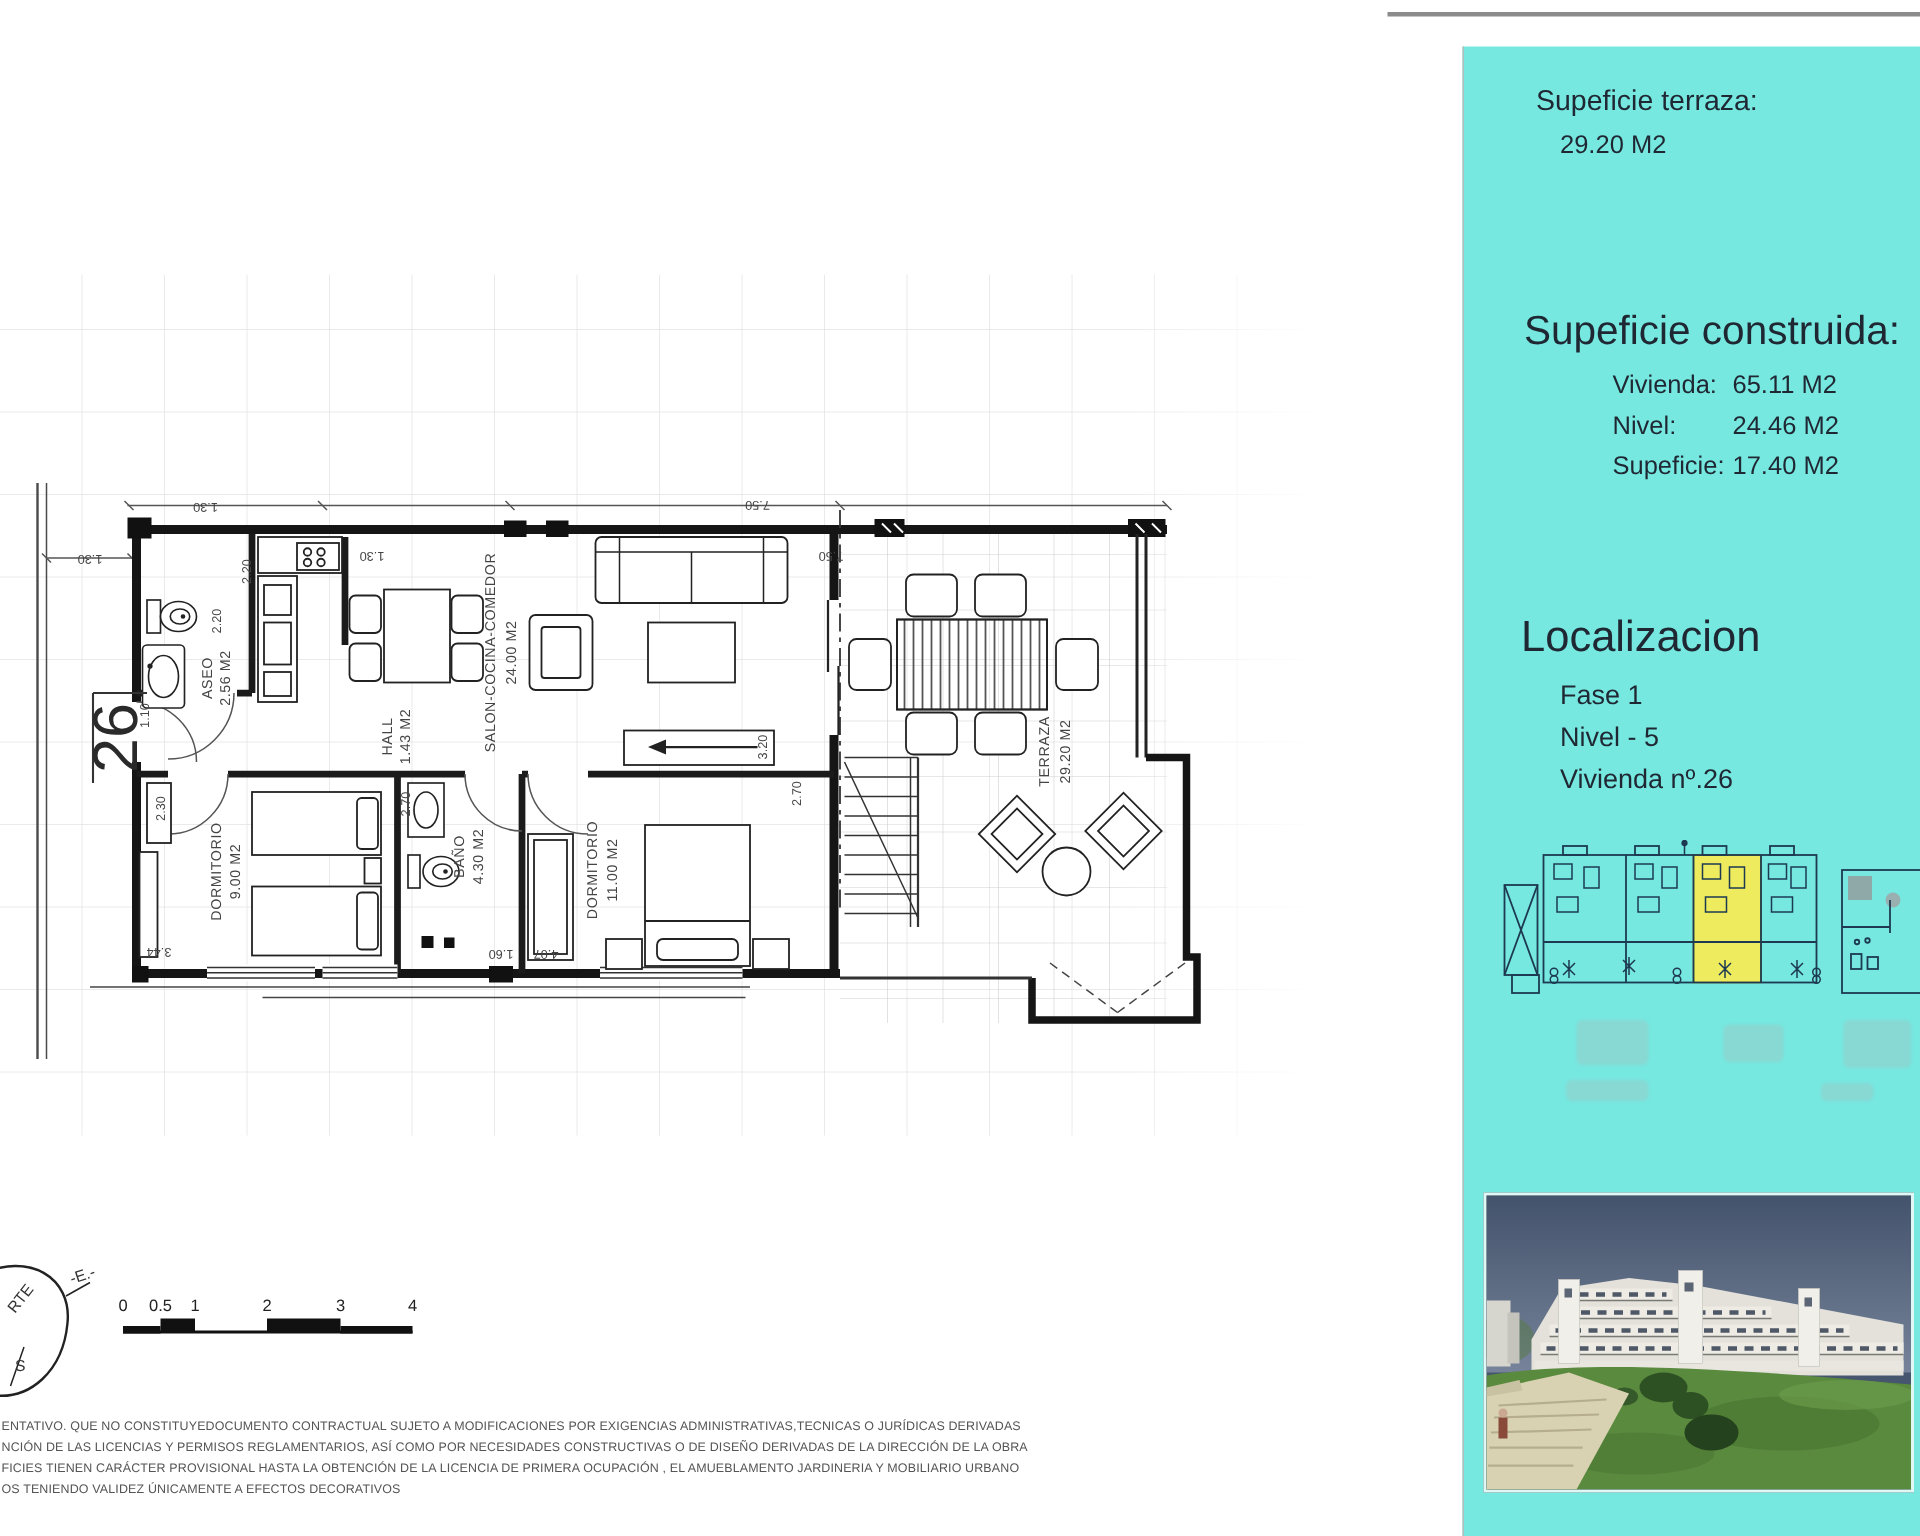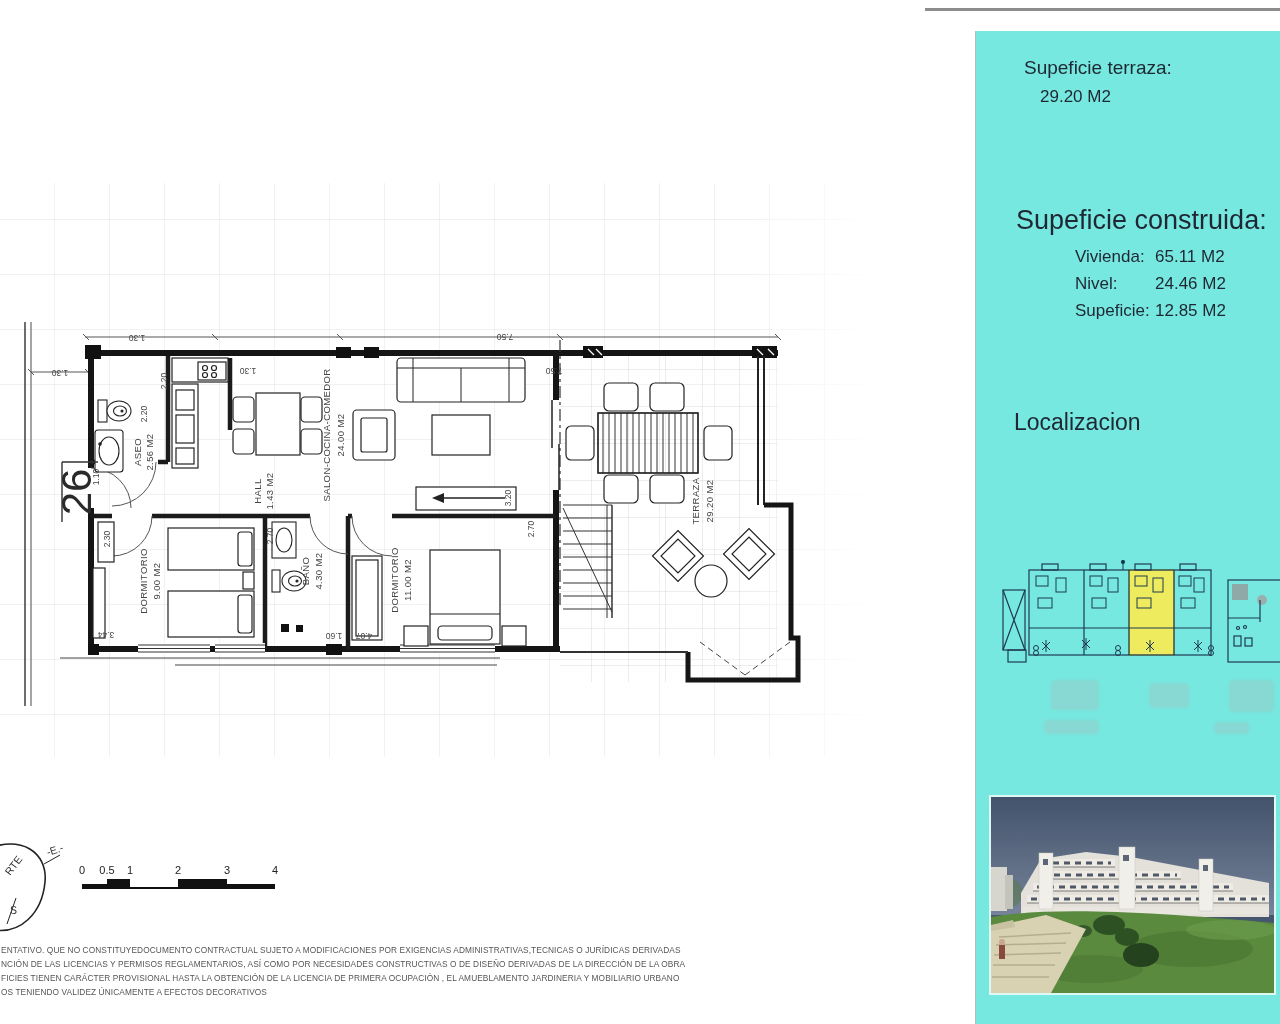--- a/index.html
+++ b/index.html
@@ -15,21 +15,21 @@
   .compass-lbl{font-size:10.5px;fill:#333;}
   .disc{font-size:8.3px;fill:#555;letter-spacing:.1px;}
   
   .sidebar{position:absolute;left:975px;top:31px;width:305px;height:1011px;
            background:#76e8e0;border-left:1px solid #b5bcbc;color:#1f2733;}
   .sb-terr-title{position:absolute;left:48px;top:26px;font-size:19px;}
   .sb-terr-val{position:absolute;left:64px;top:56px;font-size:17px;}
   .sb-built-title{position:absolute;left:40px;top:174px;font-size:27px;}
   .sb-built{position:absolute;left:64px;top:212px;font-size:17px;line-height:27px;margin-left:35px;}
   .sb-built .lb{display:inline-block;width:80px;}
-  .sb-loc-title{position:absolute;left:38px;top:378px;font-size:23px;}
+  .sb-loc-title{position:absolute;left:38px;top:378px;font-size:29px;}
   .sb-loc{position:absolute;left:64px;top:418px;font-size:18px;line-height:28px;}
   .siteplan{position:absolute;left:22px;top:529px;}
   .ghost{position:absolute;background:rgba(200,165,165,.22);border-radius:4px;filter:blur(1px);}
   .photo{position:absolute;left:13px;top:764px;width:283px;height:196px;
          border:2px solid #dff8f4;box-sizing:content-box;background:#46566e;}
 </style>
 </head>
 <body>
 
 <div class="page">
@@ -302,24 +302,29 @@
   </svg>
 
   <div class="sidebar">
     <div class="sb-terr-title">Supeficie terraza:</div>
     <div class="sb-terr-val">29.20 M2</div>
 
     <div class="sb-built-title">Supeficie construida:</div>
     <div class="sb-built">
       <div><span class="lb">Vivienda:</span><span>65.11 M2</span></div>
       <div><span class="lb">Nivel:</span><span>24.46 M2</span></div>
-      <div><span class="lb">Supeficie:</span><span>12.85 M2</span></div>
+      <div><span class="lb">Supeficie:</span><span>17.40 M2</span></div>
     </div>
 
     <div class="sb-loc-title">Localizacion</div>
+    <div class="sb-loc">
+      <div>Fase 1</div>
+      <div>Nivel - 5</div>
+      <div>Vivienda nº.26</div>
+    </div>
 
     <svg class="siteplan" width="283" height="112" viewBox="0 0 283 112">
       <rect x="131" y="10" width="45" height="85" fill="#eeeb5f" stroke="#b8b020" stroke-width="1"></rect>
       <g stroke="#1d3a52" stroke-width="1.2" fill="none">
         <rect x="31" y="10" width="182" height="85"></rect>
         <path d="M86,10 V95 M131,10 V95 M176,10 V95"></path>
         <rect x="5" y="30" width="22" height="60"></rect>
         <path d="M5,30 L27,90 M5,90 L27,30"></path>
         <rect x="10" y="90" width="18" height="12"></rect>
         <rect x="44" y="4" width="16" height="6"></rect>

